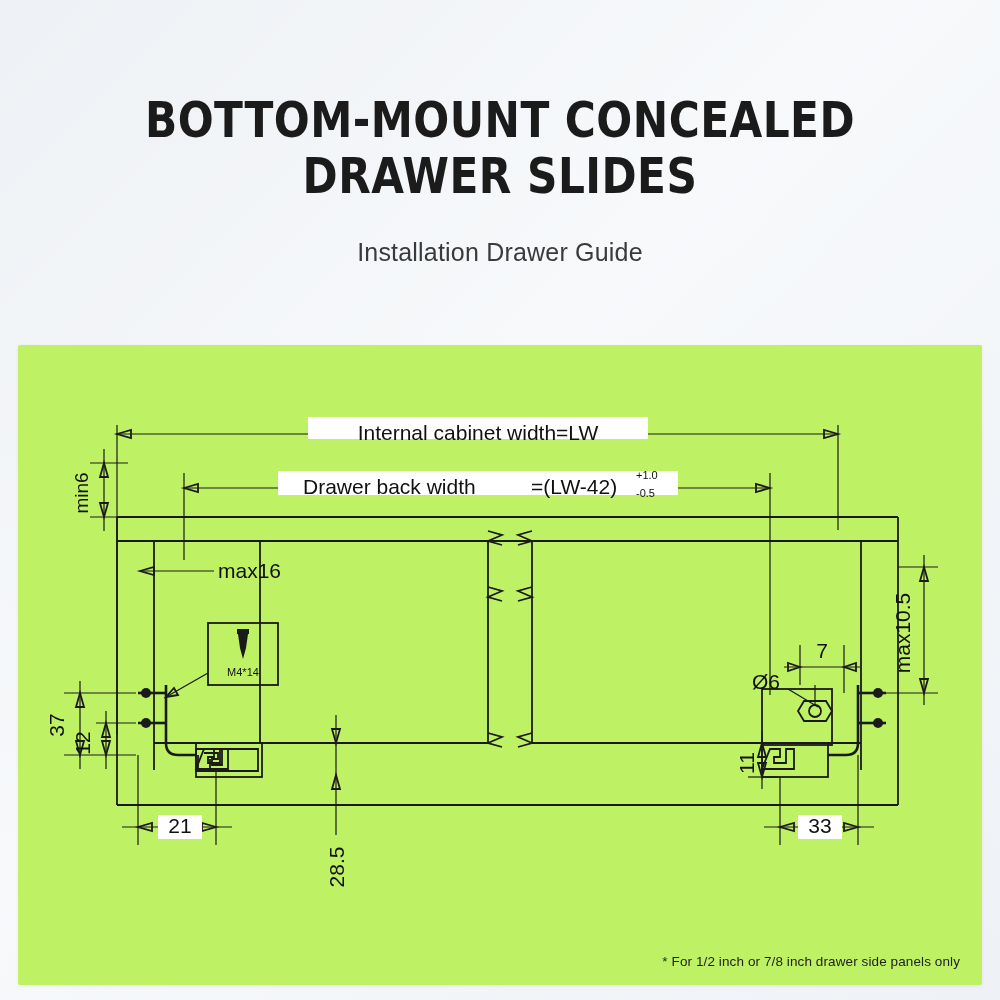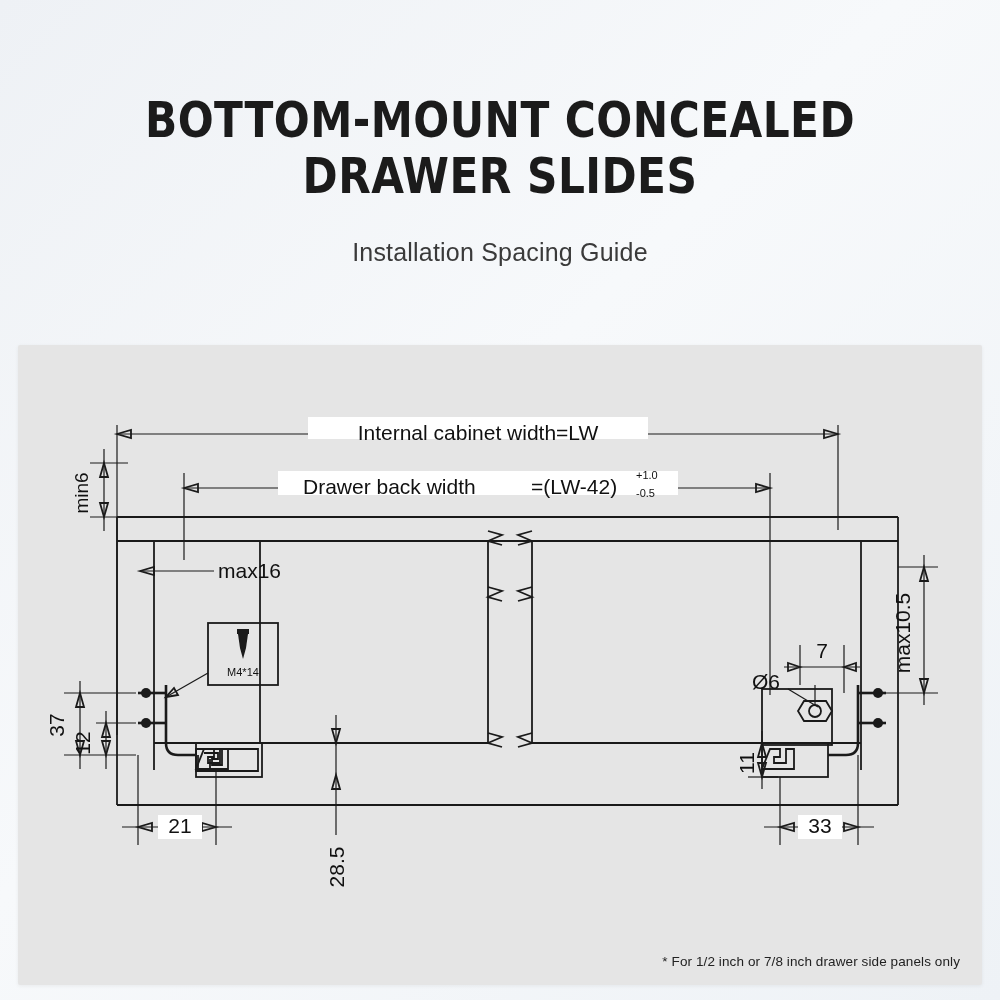--- a/index.html
+++ b/index.html
@@ -40,21 +40,21 @@
     color: #3a3a3a;
     font-weight: 400;
     letter-spacing: 0.2px;
   }
   .card {
     position: absolute;
     left: 18px;
     top: 345px;
     width: 964px;
     height: 640px;
-    background: #e5e5e5;
+    background: #bef264;
     border-radius: 2px;
     box-shadow: 0 1px 4px rgba(0,0,0,0.06);
   }
   .footnote {
     position: absolute;
     right: 22px;
     bottom: 16px;
     font-size: 13.5px;
     color: #222;
     letter-spacing: 0.1px;
@@ -81,21 +81,21 @@
 </head>
 <body>
 
 <div class="page">
 
   <div class="header">
     <h1 class="title">
       <span>BOTTOM-MOUNT CONCEALED</span><br>
       <span>DRAWER SLIDES</span>
     </h1>
-    <div class="subtitle">Installation Spacing Guide</div>
+    <div class="subtitle">Installation Drawer Guide</div>
   </div>
 
   <div class="card">
     <svg class="diagram" viewBox="0 0 964 640">
 
       <g>
         <line class="ln thin" x1="99" y1="80" x2="99" y2="390"></line>
         <line class="ln thin" x1="820" y1="80" x2="820" y2="185"></line>
         <line class="ln thin" x1="99" y1="89" x2="820" y2="89"></line>
         <path class="ln med" d="M99 89 l14 -4 v8 z" fill="#1a1a1a"></path>

